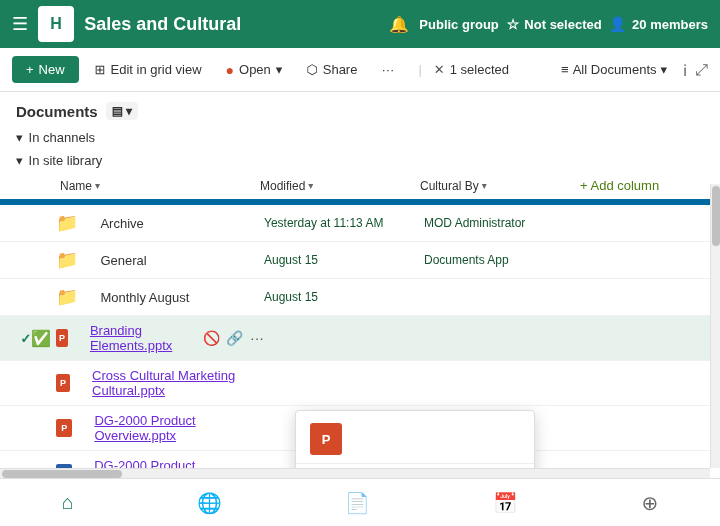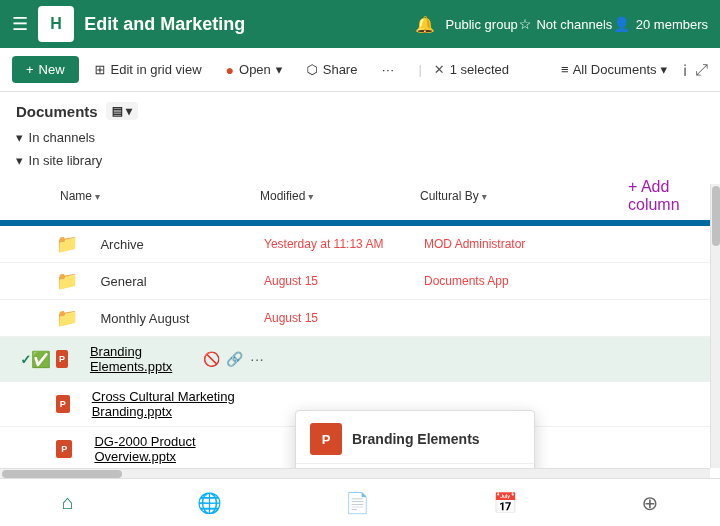--- a/index.html
+++ b/index.html
@@ -18,21 +18,21 @@
     .hamburger-icon { font-size: 18px; cursor: pointer; }
     .app-logo {
       width: 36px; height: 36px;
       background: #fff;
       border-radius: 4px;
       display: flex; align-items: center; justify-content: center;
       font-weight: bold; color: #1a7f5a; font-size: 16px;
     }
     .group-title { font-size: 18px; font-weight: 600; flex: 1; }
     .settings-icon { font-size: 16px; margin-left: 6px; cursor: pointer; }
-    .nav-right { display: flex; gap: 1px; font-size: 13px; }
+    .nav-right { display: flex; gap: 8px; font-size: 13px; font-weight: bold; }
     .nav-item { display: flex; align-items: center; gap: 5px; cursor: pointer; }
     .nav-item .star { font-size: 14px; }
     .nav-item .person { font-size: 14px; }
 
     
     .toolbar {
       background: #fff;
       border-bottom: 1px solid #e0e0e0;
       height: 44px;
       display: flex;
@@ -106,23 +106,23 @@
       display: grid;
       grid-template-columns: 40px 1fr 160px 160px 120px;
       padding: 7px 16px;
       align-items: center;
       border-bottom: 1px solid #f0f0f0;
       cursor: pointer;
       position: relative;
     }
     .file-row.selected { background: #e6f2eb; }
     .file-name { font-size: 13px; color: #0078d4; display: flex; align-items: center; gap: 22px; }
-    .file-name-text { color: #000000; text-decoration: underline; cursor: pointer; }
+    .file-name-text { color: #6d28d9; text-decoration: underline; cursor: pointer; }
     .file-name-text.dark { color: #333; text-decoration: none; }
-    .file-meta { font-size: 12px; color: #ef4444; }
+    .file-meta { font-size: 12px; color: #14532d; }
     .checked-out-icon { color: #1a7f5a; font-size: 16px; }
 
     
     .row-actions { display: flex; align-items: center; gap: 6px; }
     .row-action-icon { font-size: 14px; cursor: pointer; color: #555; }
     .delete-circle { color: #c00; font-size: 14px; }
 
     
     .popup-overlay {
       position: absolute;
@@ -196,48 +196,48 @@
     }
 
     .content-area {
       position: relative;
       height: calc(526px - 48px - 44px - 48px - 10px);
       overflow: hidden;
     }
 
     .sort-arrow { font-size: 10px; color: #666; }
     .col-header { display: flex; align-items: center; gap: 3px; cursor: pointer; }
-    .add-col { color: #a21caf; cursor: pointer; font-size: 16px; margin-left: 48px; }
+    .add-col { color: #4d7c0f; cursor: pointer; font-size: 13px; }
 
     .pptx-sq { width: 18px; height: 18px; background: #d44a29; border-radius: 2px; display: inline-flex; align-items: center; justify-content: center; color: #fff; font-size: 9px; font-weight: bold; }
     .docx-sq { width: 18px; height: 18px; background: #2b5ca8; border-radius: 2px; display: inline-flex; align-items: center; justify-content: center; color: #fff; font-size: 9px; font-weight: bold; }
     .folder-sq { display: inline-flex; align-items: center; }
     .folder-sq::before { content: "📁"; font-size: 18px; }
 
     .checkbox-col { display: flex; align-items: center; justify-content: center; }
     .file-row.selected .checkbox-col::before { content: "✓"; color: #1a7f5a; font-weight: bold; }
 
     .open-icon { color: #d44a29; font-size: 14px; }
     .share-icon { color: #333; }
   </style>
 </head>
 <body>
 
 <div class="top-nav">
   <span class="hamburger-icon">☰</span>
   <div class="app-logo">H</div>
-  <span class="group-title">Edit and Marketing</span>
+  <span class="group-title">Sales and Cultural</span>
   <span class="settings-icon">🔔</span>
   <div class="nav-right">
     <div class="nav-item">
       <span>Public group</span>
     </div>
     <div class="nav-item">
       <span class="star">☆</span>
-      <span>Not channels</span>
+      <span>Not selected</span>
     </div>
     <div class="nav-item">
       <span class="person">👤</span>
       <span>20 members</span>
     </div>
   </div>
 </div>
 
 <div class="toolbar">
   <button class="btn-new">
@@ -368,21 +368,21 @@
       </div>
       <div class="file-meta"></div>
       <div class="file-meta"></div>
       <div></div>
     </div>
 
     <div class="file-row">
       <div class="checkbox-col"></div>
       <div class="file-name">
         <span class="pptx-sq">P</span>
-        <span class="file-name-text">Cross Cultural Marketing Branding.pptx</span>
+        <span class="file-name-text">Cross Cultural Marketing Cultural.pptx</span>
       </div>
       <div class="file-meta"></div>
       <div class="file-meta"></div>
       <div></div>
     </div>
 
     <div class="file-row">
       <div class="checkbox-col"></div>
       <div class="file-name">
         <span class="pptx-sq">P</span>
@@ -402,21 +402,20 @@
       <div class="file-meta"></div>
       <div class="file-meta"></div>
       <div></div>
     </div>
 
   </div>
 
   <div class="popup-overlay">
     <div class="popup-header">
       <div class="popup-pptx">P</div>
-      <span class="popup-title">Branding Elements</span>
     </div>
     <div class="popup-details-link">
       
       
     </div>
 
   </div>
 
   <div class="scrollbar-v">
     <div class="scrollbar-thumb"></div>

